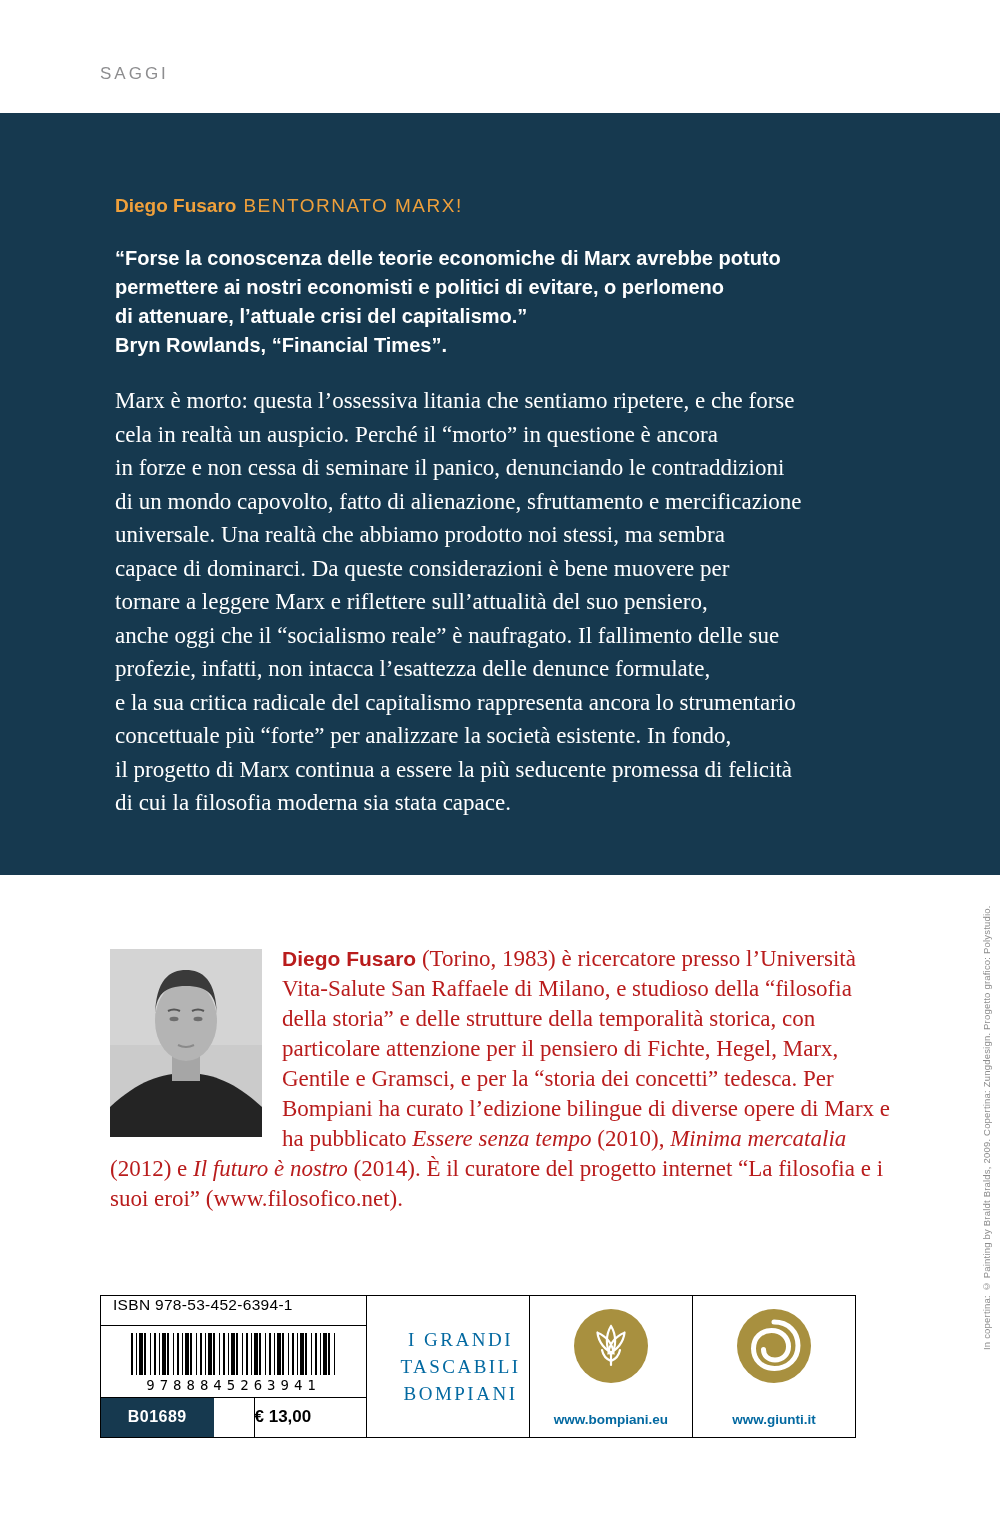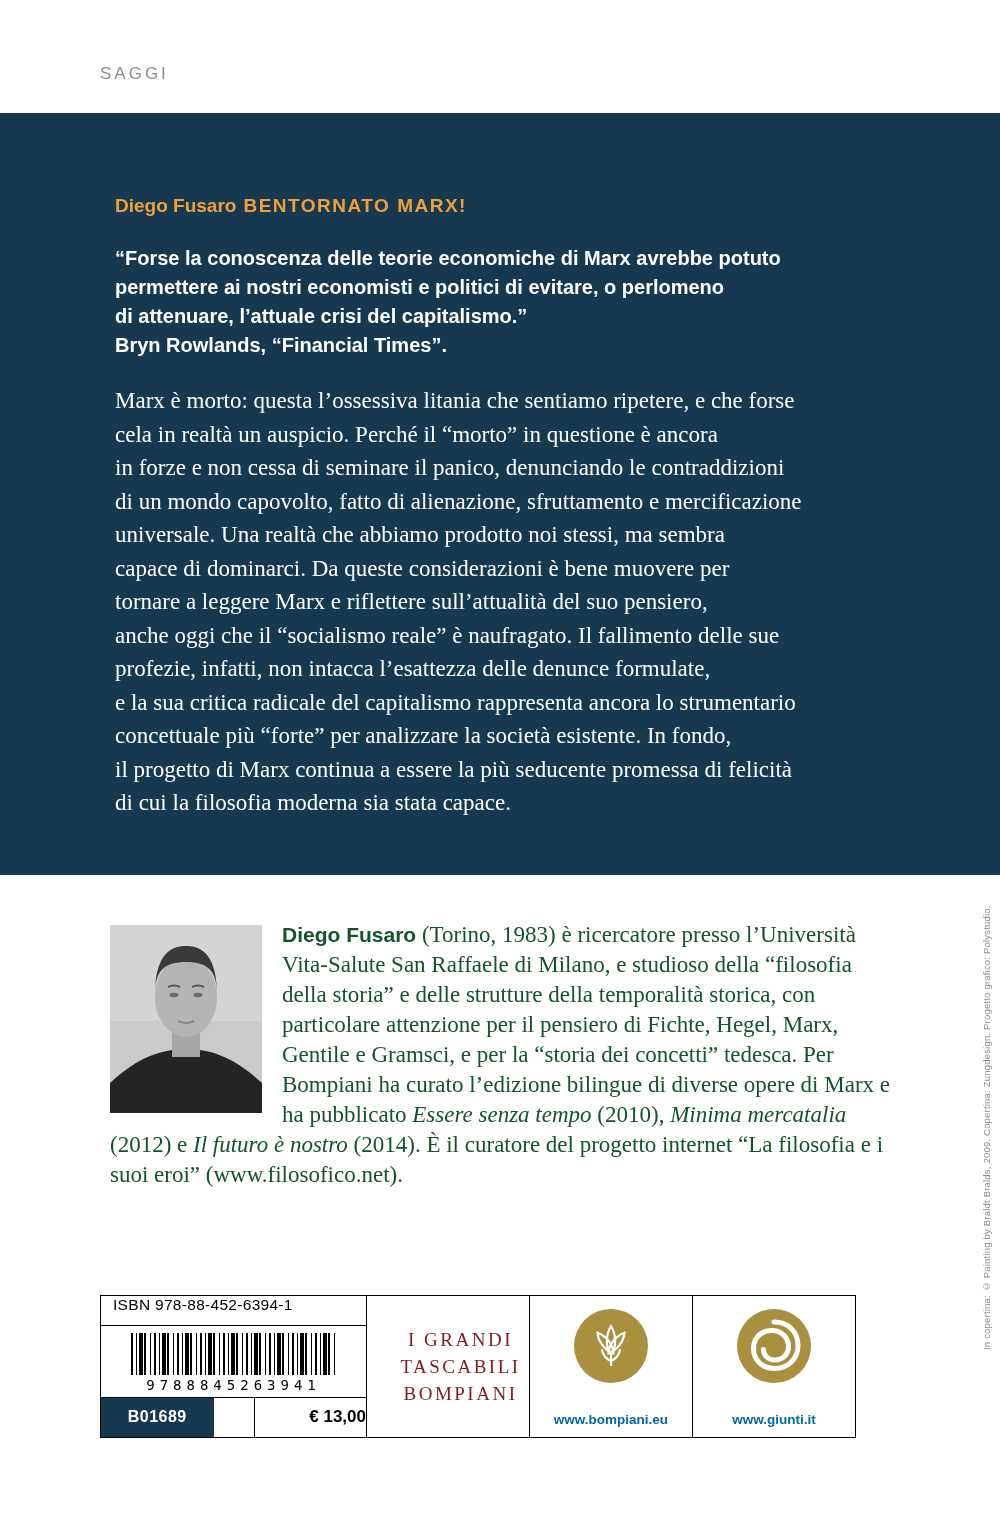--- a/index.html
+++ b/index.html
@@ -30,43 +30,43 @@
     top: 113px;
     left: 0;
     width: 1000px;
     height: 762px;
     background: #16394f;
     color: #ffffff;
     padding: 82px 70px 0 115px;
   }
   .hero-title { margin: 0; font-size: 19px; color: #efa03b; }
   .hero-author { font-weight: 700; margin-right: 7px; }
-  .hero-book-title { font-weight: 700; letter-spacing: 1.5px; }
+  .hero-book-title { font-weight: 400; letter-spacing: 1.5px; }
   .hero-quote {
     margin: 27px 0 0;
     font: 700 20px/29px "Liberation Sans", sans-serif;
     white-space: pre-line;
   }
   .hero-quote-attr {
     margin: 0;
     font: 700 20px/29px "Liberation Sans", sans-serif;
   }
   .hero-body {
     margin: 24px 0 0;
     font: 400 23px/33.5px "Liberation Serif", serif;
     white-space: pre-line;
   }
 
   
   .bio {
     position: absolute;
-    top: 920px;
+    top: 944px;
     left: 110px;
     width: 792px;
-    color: #14532d;
+    color: #b91c1c;
     font: 400 23px/30px "Liberation Serif", serif;
   }
   .bio-photo {
     float: left;
     width: 152px;
     height: 188px;
     margin: 5px 20px 4px 0;
     display: block;
   }
   .bio-text { margin: 0; }
@@ -122,30 +122,30 @@
     gap: 40px;
   }
   .code-cell {
     background: #16394f; color: #fff;
     font: 700 16px/38px "Liberation Sans", sans-serif;
     text-align: center; letter-spacing: 0.5px;
   }
   .price-cell {
     border-left: 1px solid #000;
     font: 700 17px/38px "Liberation Sans", sans-serif;
-    text-align: right;
+    text-align: left;
   }
 
   .series-col {
     display: flex; flex-direction: column;
     align-items: center; justify-content: center;
     gap: 5px;
     font: 400 19px "Liberation Serif", serif;
     letter-spacing: 2.5px;
-    color: #7f1d1d;
+    color: #0369a1;
     text-align: center;
     padding-left: 25px;
   }
 
   .logo-col {
     display: flex; flex-direction: column;
     align-items: center; justify-content: space-between;
     padding: 13px 0 10px;
   }
   .logo-url { font: 700 13.5px "Liberation Sans", sans-serif; color: #0369a1; }
@@ -207,21 +207,21 @@
         <path d="M82,62 Q88,59 94,62" stroke="#555" stroke-width="2" fill="none"></path>
         <path d="M68,96 Q76,100 84,96" stroke="#8a8a8a" stroke-width="2" fill="none"></path>
       </svg>
     </span>
     <p class="bio-text"><strong class="bio-name">Diego Fusaro</strong><span class="bio-birth"> (Torino, 1983)</span><span> è ricercatore presso l’Università Vita-Salute San Raffaele di Milano, e studioso della “filosofia della storia” e delle strutture della temporalità storica, con particolare attenzione per il pensiero di Fichte, Hegel, Marx, Gentile e Gramsci, e per la “storia dei concetti” tedesca. Per Bompiani ha curato l’edizione bilingue di diverse opere di Marx e ha pubblicato </span><em>Essere senza tempo</em><span> (2010), </span><em>Minima mercatalia</em><span> (2012) e </span><em>Il futuro è nostro</em><span> (2014). È il curatore del progetto internet  “La filosofia e i suoi eroi” (www.filosofico.net).</span></p>
   </section>
 
   <section class="footer-box">
 
     <div class="col isbn-col">
-      <div class="isbn-label">ISBN 978-88-452-6394-1</div>
+      <div class="isbn-label">ISBN 978-53-452-6394-1</div>
       <div class="barcode-area">
         <div class="bars"></div>
         <div class="barcode-digits">9788845263941</div>
       </div>
       <div class="isbn-bottom">
         <div class="code-cell">B01689</div>
         <div class="price-cell">€ 13,00</div>
       </div>
     </div>
 

